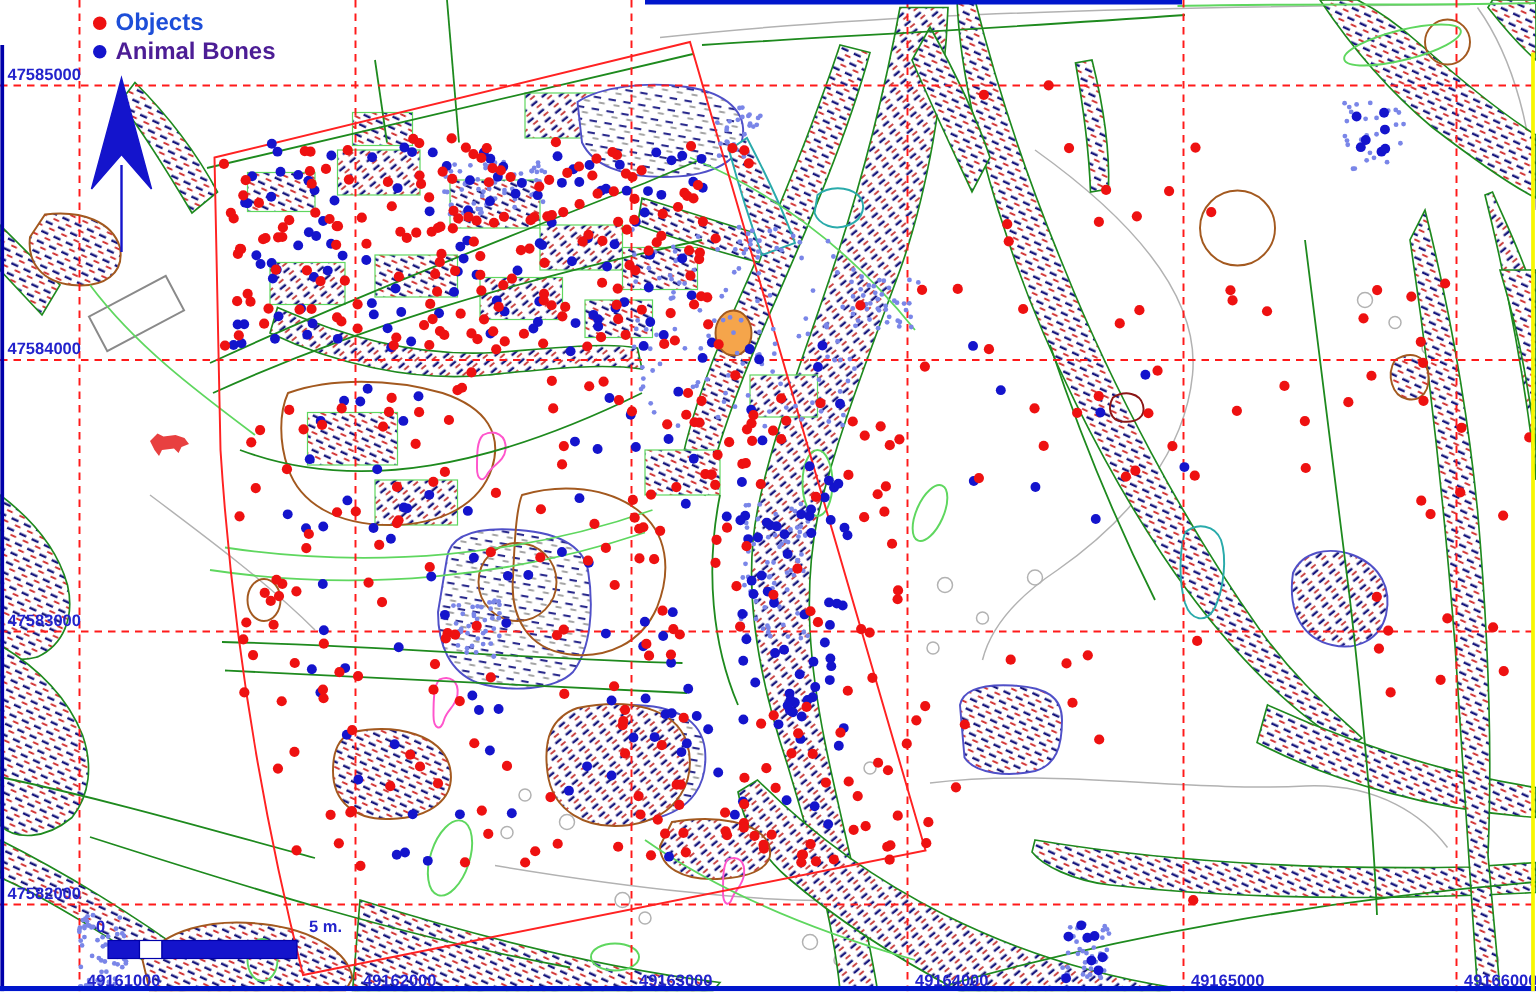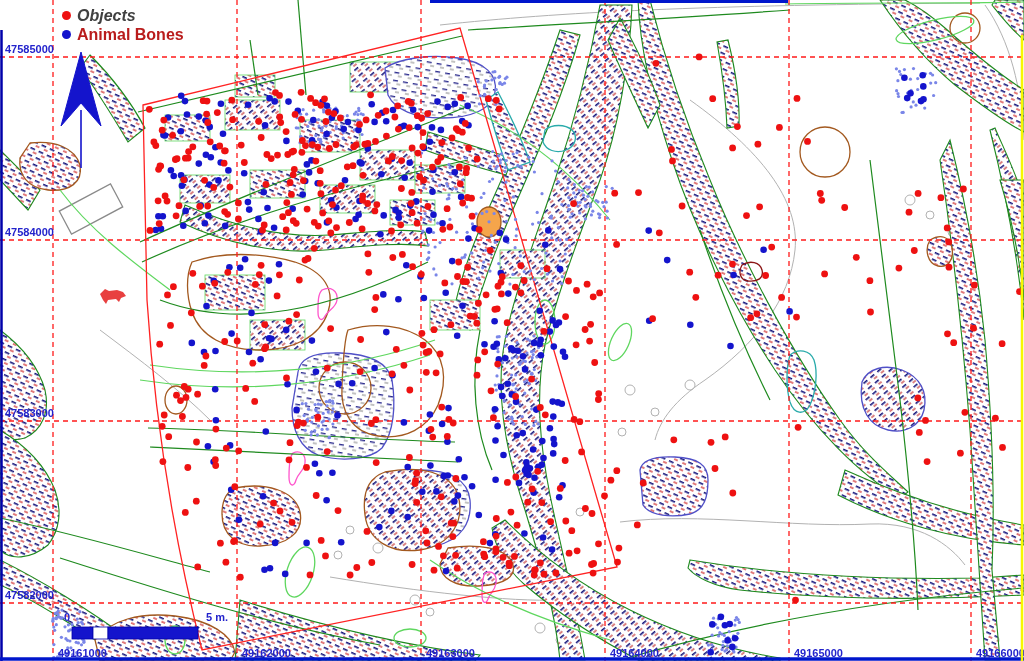--- a/index.html
+++ b/index.html
@@ -1506,21 +1506,21 @@
     <line id="fr-top" x1="430" y1="1.5" x2="788" y2="1.5" stroke-width="3" stroke="#0016CC"></line>
     <line id="fr-left" x1="1.5" y1="30" x2="1.5" y2="661" stroke-width="2.5" stroke="#0000AA"></line>
     <line id="fr-bottom" x1="0" y1="659" x2="1024" y2="659" stroke-width="3.5" stroke="#0016CC"></line>
     <line id="fr-right" x1="1022" y1="35" x2="1022" y2="661" stroke-width="2.5" stroke="#F7F700"></line>
   </g>
 </svg>
 
 <div id="legend">
   <div class="leg-row">
     <span class="leg-dot" id="dot-objects" style="background: rgb(238, 17, 17);"></span>
-    <span class="leg-label" id="lab-objects" style="color: #404040; font-style: italic;">Objects</span>
+    <span class="leg-label" id="lab-objects" style="color: #1d4ed8;">Objects</span>
   </div>
   <div class="leg-row">
     <span class="leg-dot" id="dot-bones" style="background: rgb(20, 20, 204);"></span>
-    <span class="leg-label" id="lab-bones" style="color: #b91c1c;">Animal Bones</span>
+    <span class="leg-label" id="lab-bones" style="color: #4c1d95;">Animal Bones</span>
   </div>
 </div>
 
 </div>
 
 </body></html>

